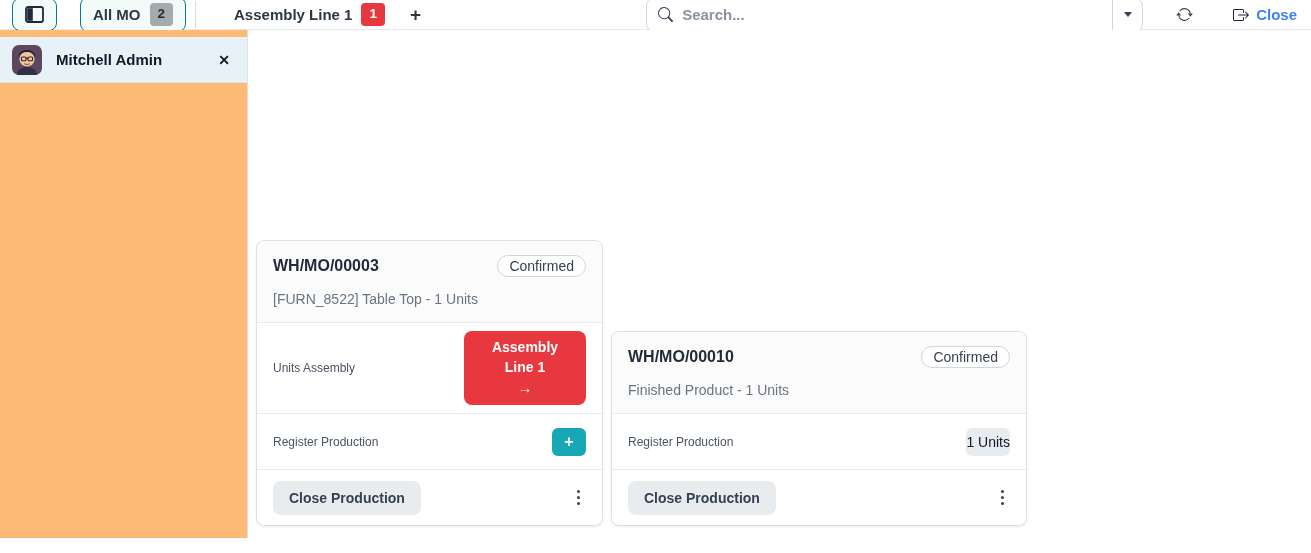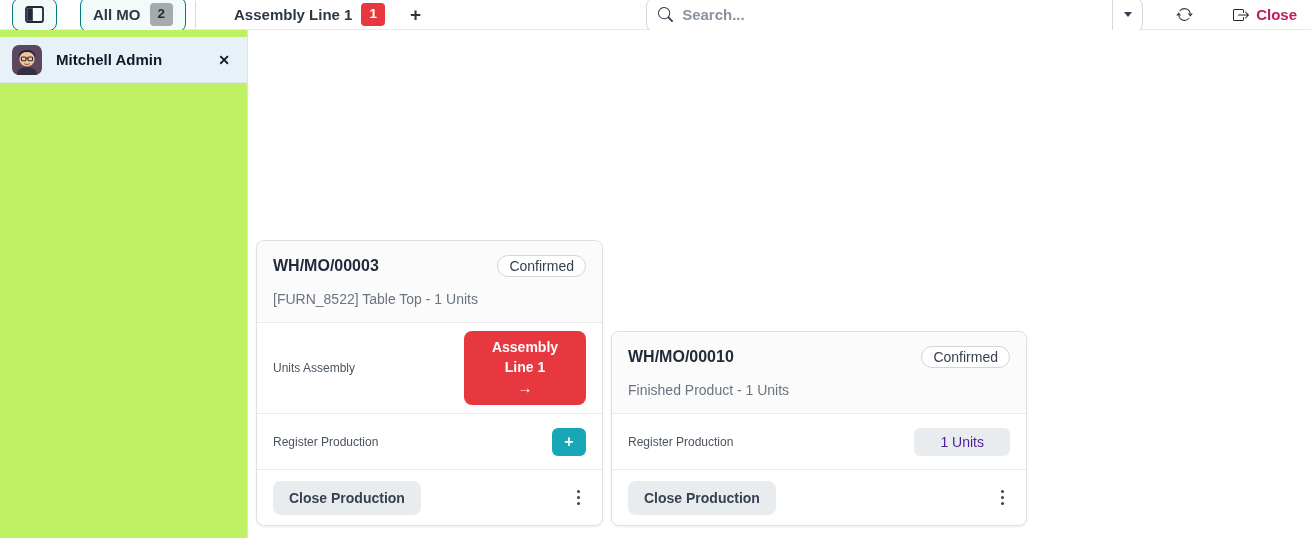--- a/index.html
+++ b/index.html
@@ -64,29 +64,29 @@
     display: flex; align-items: center; justify-content: center; cursor: pointer;
   }
   .caret-down {
     width: 0; height: 0;
     border-left: 4.5px solid transparent; border-right: 4.5px solid transparent;
     border-top: 5.5px solid #374151;
   }
   .refresh-btn { margin-left: 33px; cursor: pointer; }
   .close-session-btn {
     margin-left: 40px; display: inline-flex; align-items: center; gap: 7px;
-    font-weight: 700; font-size: 15px; color: #be185d; cursor: pointer;
+    font-weight: 700; font-size: 15px; color: #3b82f6; cursor: pointer;
   }
 
   
   .main-wrap { display: flex; height: 508px; }
   .sidebar {
     width: 248px; flex: 0 0 248px;
     border-right: 1px solid #dee2e6;
-    background: #bef264;
+    background: #fdba74;
     padding-top: 7px;
   }
   .operator-row {
     height: 46px;
     background: #e6f1f8;
     border-bottom: 1px solid #d9e4ec;
     display: flex; align-items: center; gap: 14px;
     padding: 0 17px 0 12px;
     cursor: pointer;
   }
@@ -132,22 +132,22 @@
     font-weight: 700; font-size: 14px; text-align: center; line-height: 1.45;
   }
   .workcenter-btn .arrow { display: block; font-size: 15px; }
   .add-qty-btn {
     background: #18a7b7; color: #fff; border: none; cursor: pointer;
     width: 34px; height: 28px; border-radius: 6px;
     font-size: 16px; font-weight: 700; line-height: 1;
     display: flex; align-items: center; justify-content: center;
   }
   .units-badge {
-    background: #e9ecef; color: #4c1d95; border-radius: 6px;
-    padding: 6px 26px; font-size: 14px; cursor: pointer;
+    background: #e9ecef; color: #0f172a; border-radius: 6px;
+    padding: 6px 0; font-size: 14px; cursor: pointer;
   }
   .card-footer { display: flex; justify-content: space-between; align-items: center; padding: 10px 16px; min-height: 55px; gap: 28px; }
   .close-prod-btn {
     background: #e9ecef; color: #374151; border: none; cursor: pointer;
     font-family: "Liberation Sans", sans-serif;
     font-weight: 700; font-size: 14px; padding: 9px 16px; border-radius: 8px;
   }
   .kebab { display: flex; flex-direction: column; gap: 2.5px; padding: 4px 6px; cursor: pointer; }
   .kebab i { width: 3.5px; height: 3.5px; border-radius: 50%; background: #374151; }
 </style>

